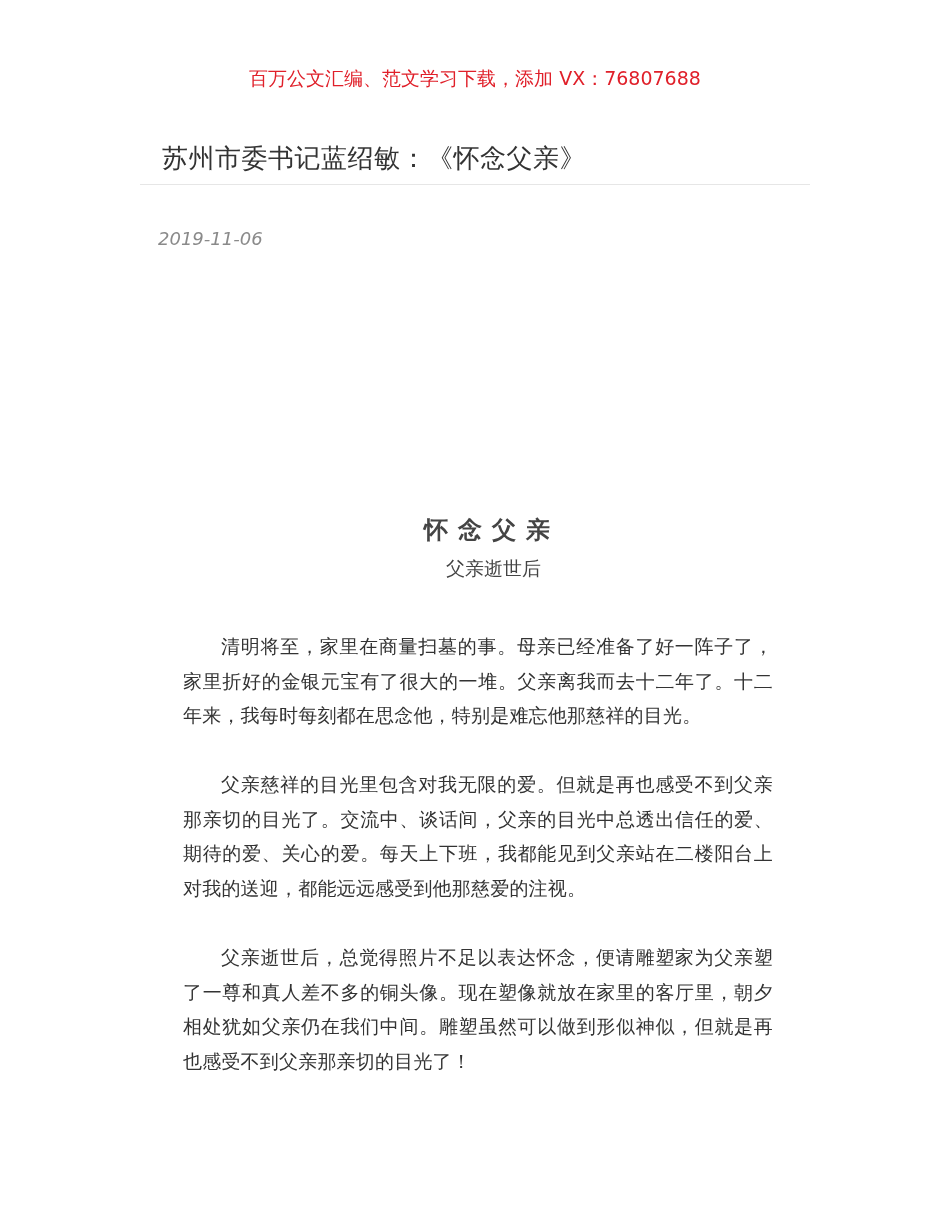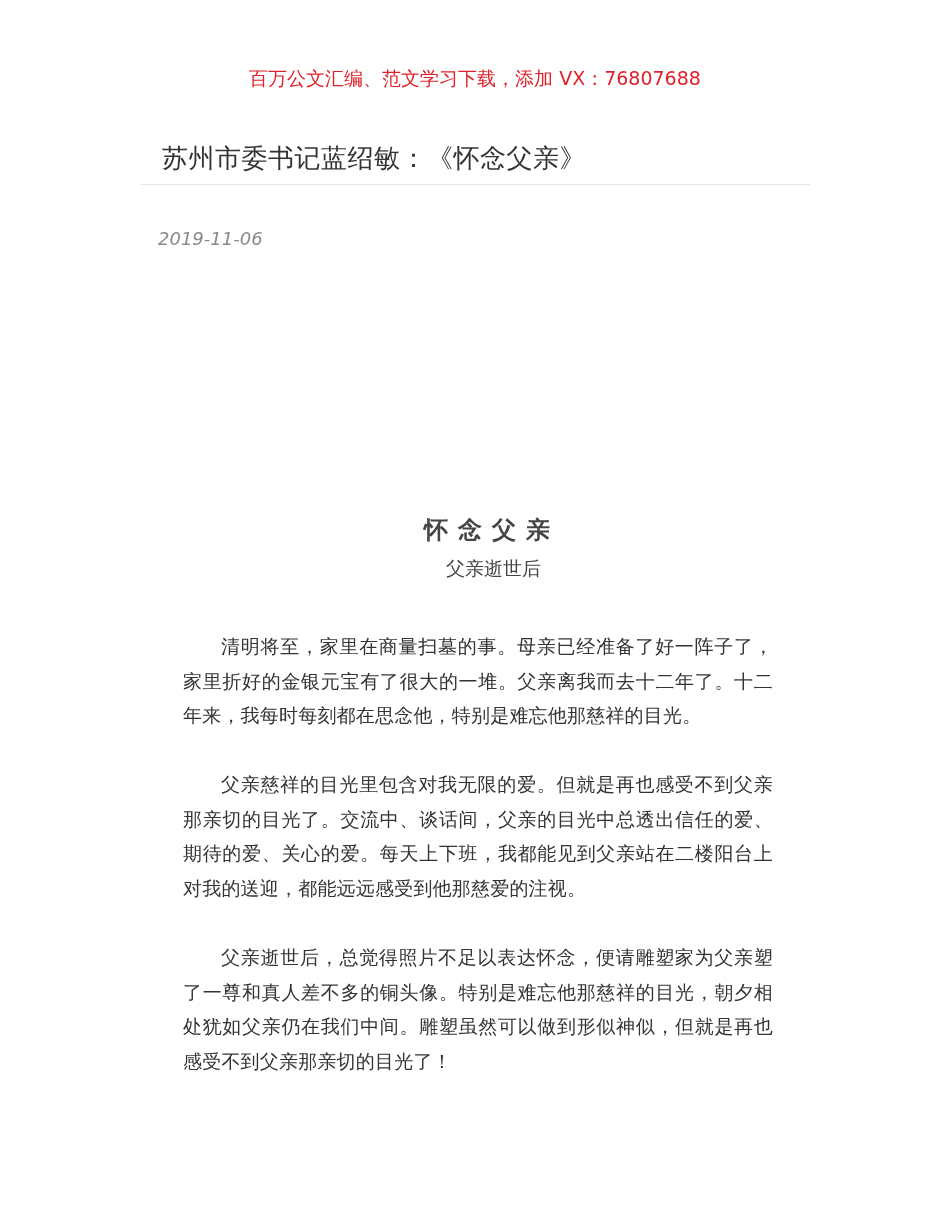--- a/index.html
+++ b/index.html
@@ -99,13 +99,13 @@
 <div class="title-rule"></div>
 
 <div class="pub-date">2019-11-06</div>
 
 <div class="poem-heading">怀念父亲</div>
 
 <div class="byline">父亲逝世后</div>
 
 <p class="body-text p1">清明将至，家里在商量扫墓的事。母亲已经准备了好一阵子了，家里折好的金银元宝有了很大的一堆。父亲离我而去十二年了。十二年来，我每时每刻都在思念他，特别是难忘他那慈祥的目光。</p>
 <p class="body-text p2">父亲慈祥的目光里包含对我无限的爱。但就是再也感受不到父亲那亲切的目光了。交流中、谈话间，父亲的目光中总透出信任的爱、期待的爱、关心的爱。每天上下班，我都能见到父亲站在二楼阳台上对我的送迎，都能远远感受到他那慈爱的注视。</p>
-<p class="body-text p3">父亲逝世后，总觉得照片不足以表达怀念，便请雕塑家为父亲塑了一尊和真人差不多的铜头像。特别是难忘他那慈祥的目光，朝夕相处犹如父亲仍在我们中间。雕塑虽然可以做到形似神似，但就是再也感受不到父亲那亲切的目光了！</p>
+<p class="body-text p3">父亲逝世后，总觉得照片不足以表达怀念，便请雕塑家为父亲塑了一尊和真人差不多的铜头像。现在塑像就放在家里的客厅里，朝夕相处犹如父亲仍在我们中间。雕塑虽然可以做到形似神似，但就是再也感受不到父亲那亲切的目光了！</p>
 
 </body></html>

